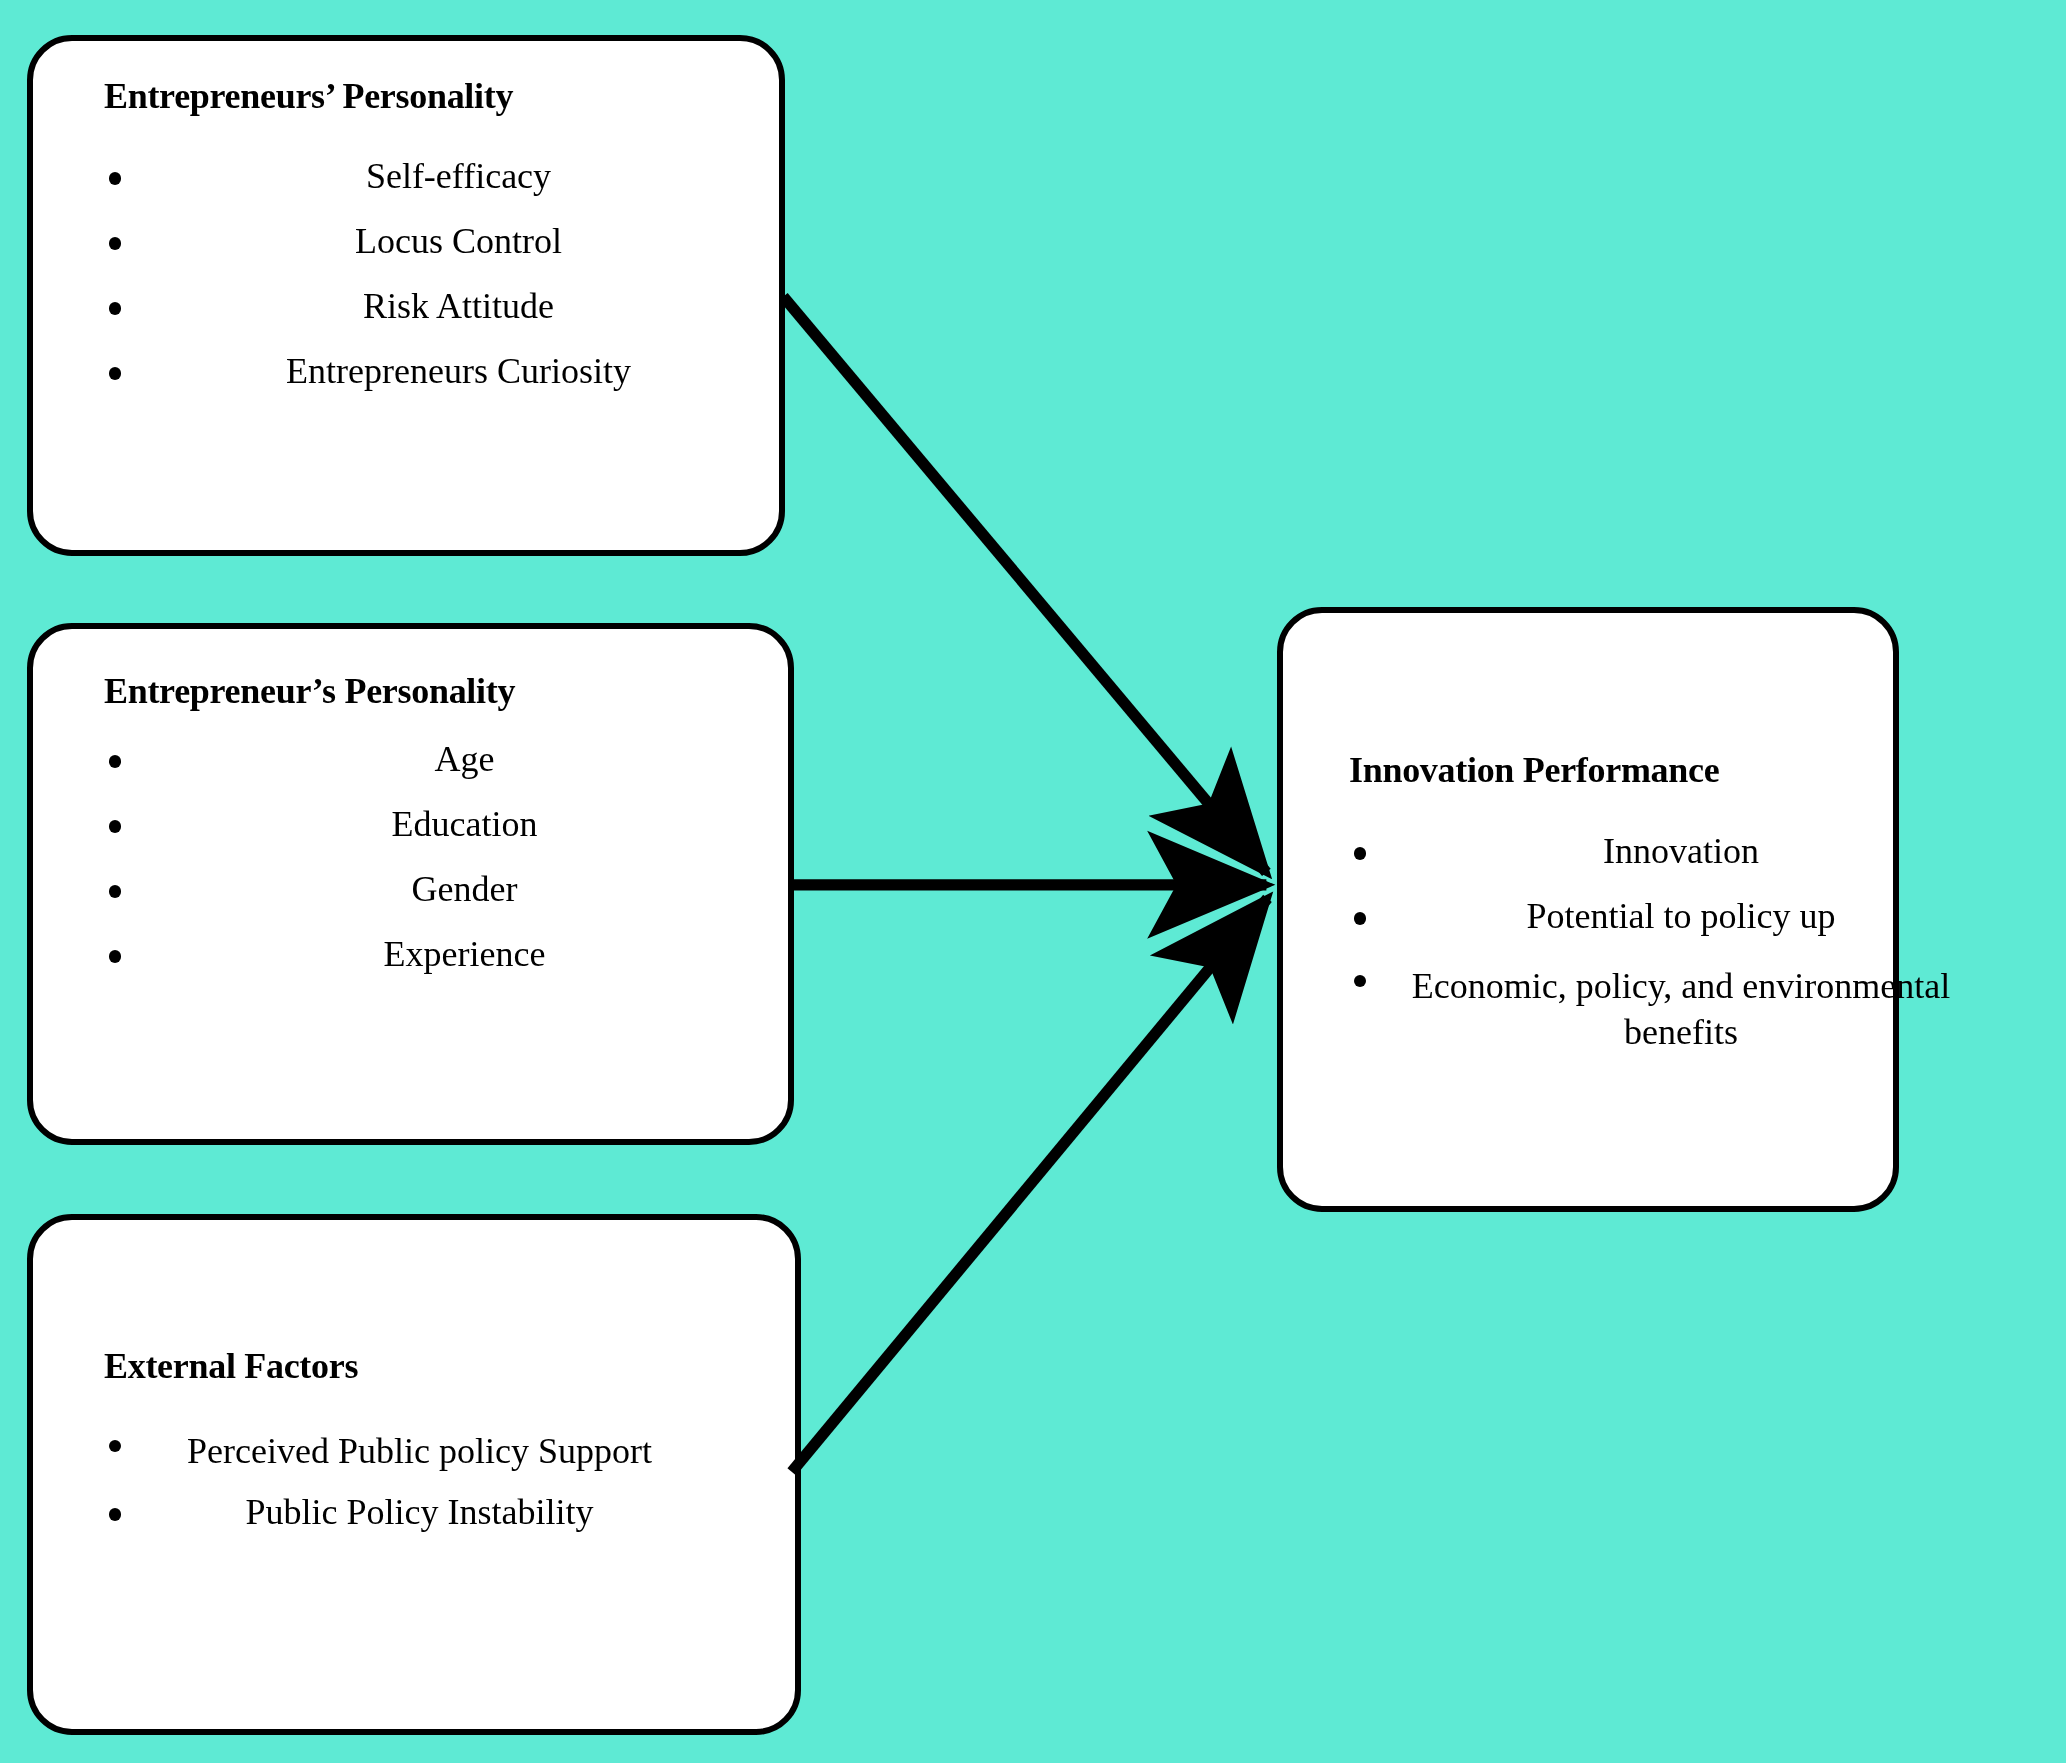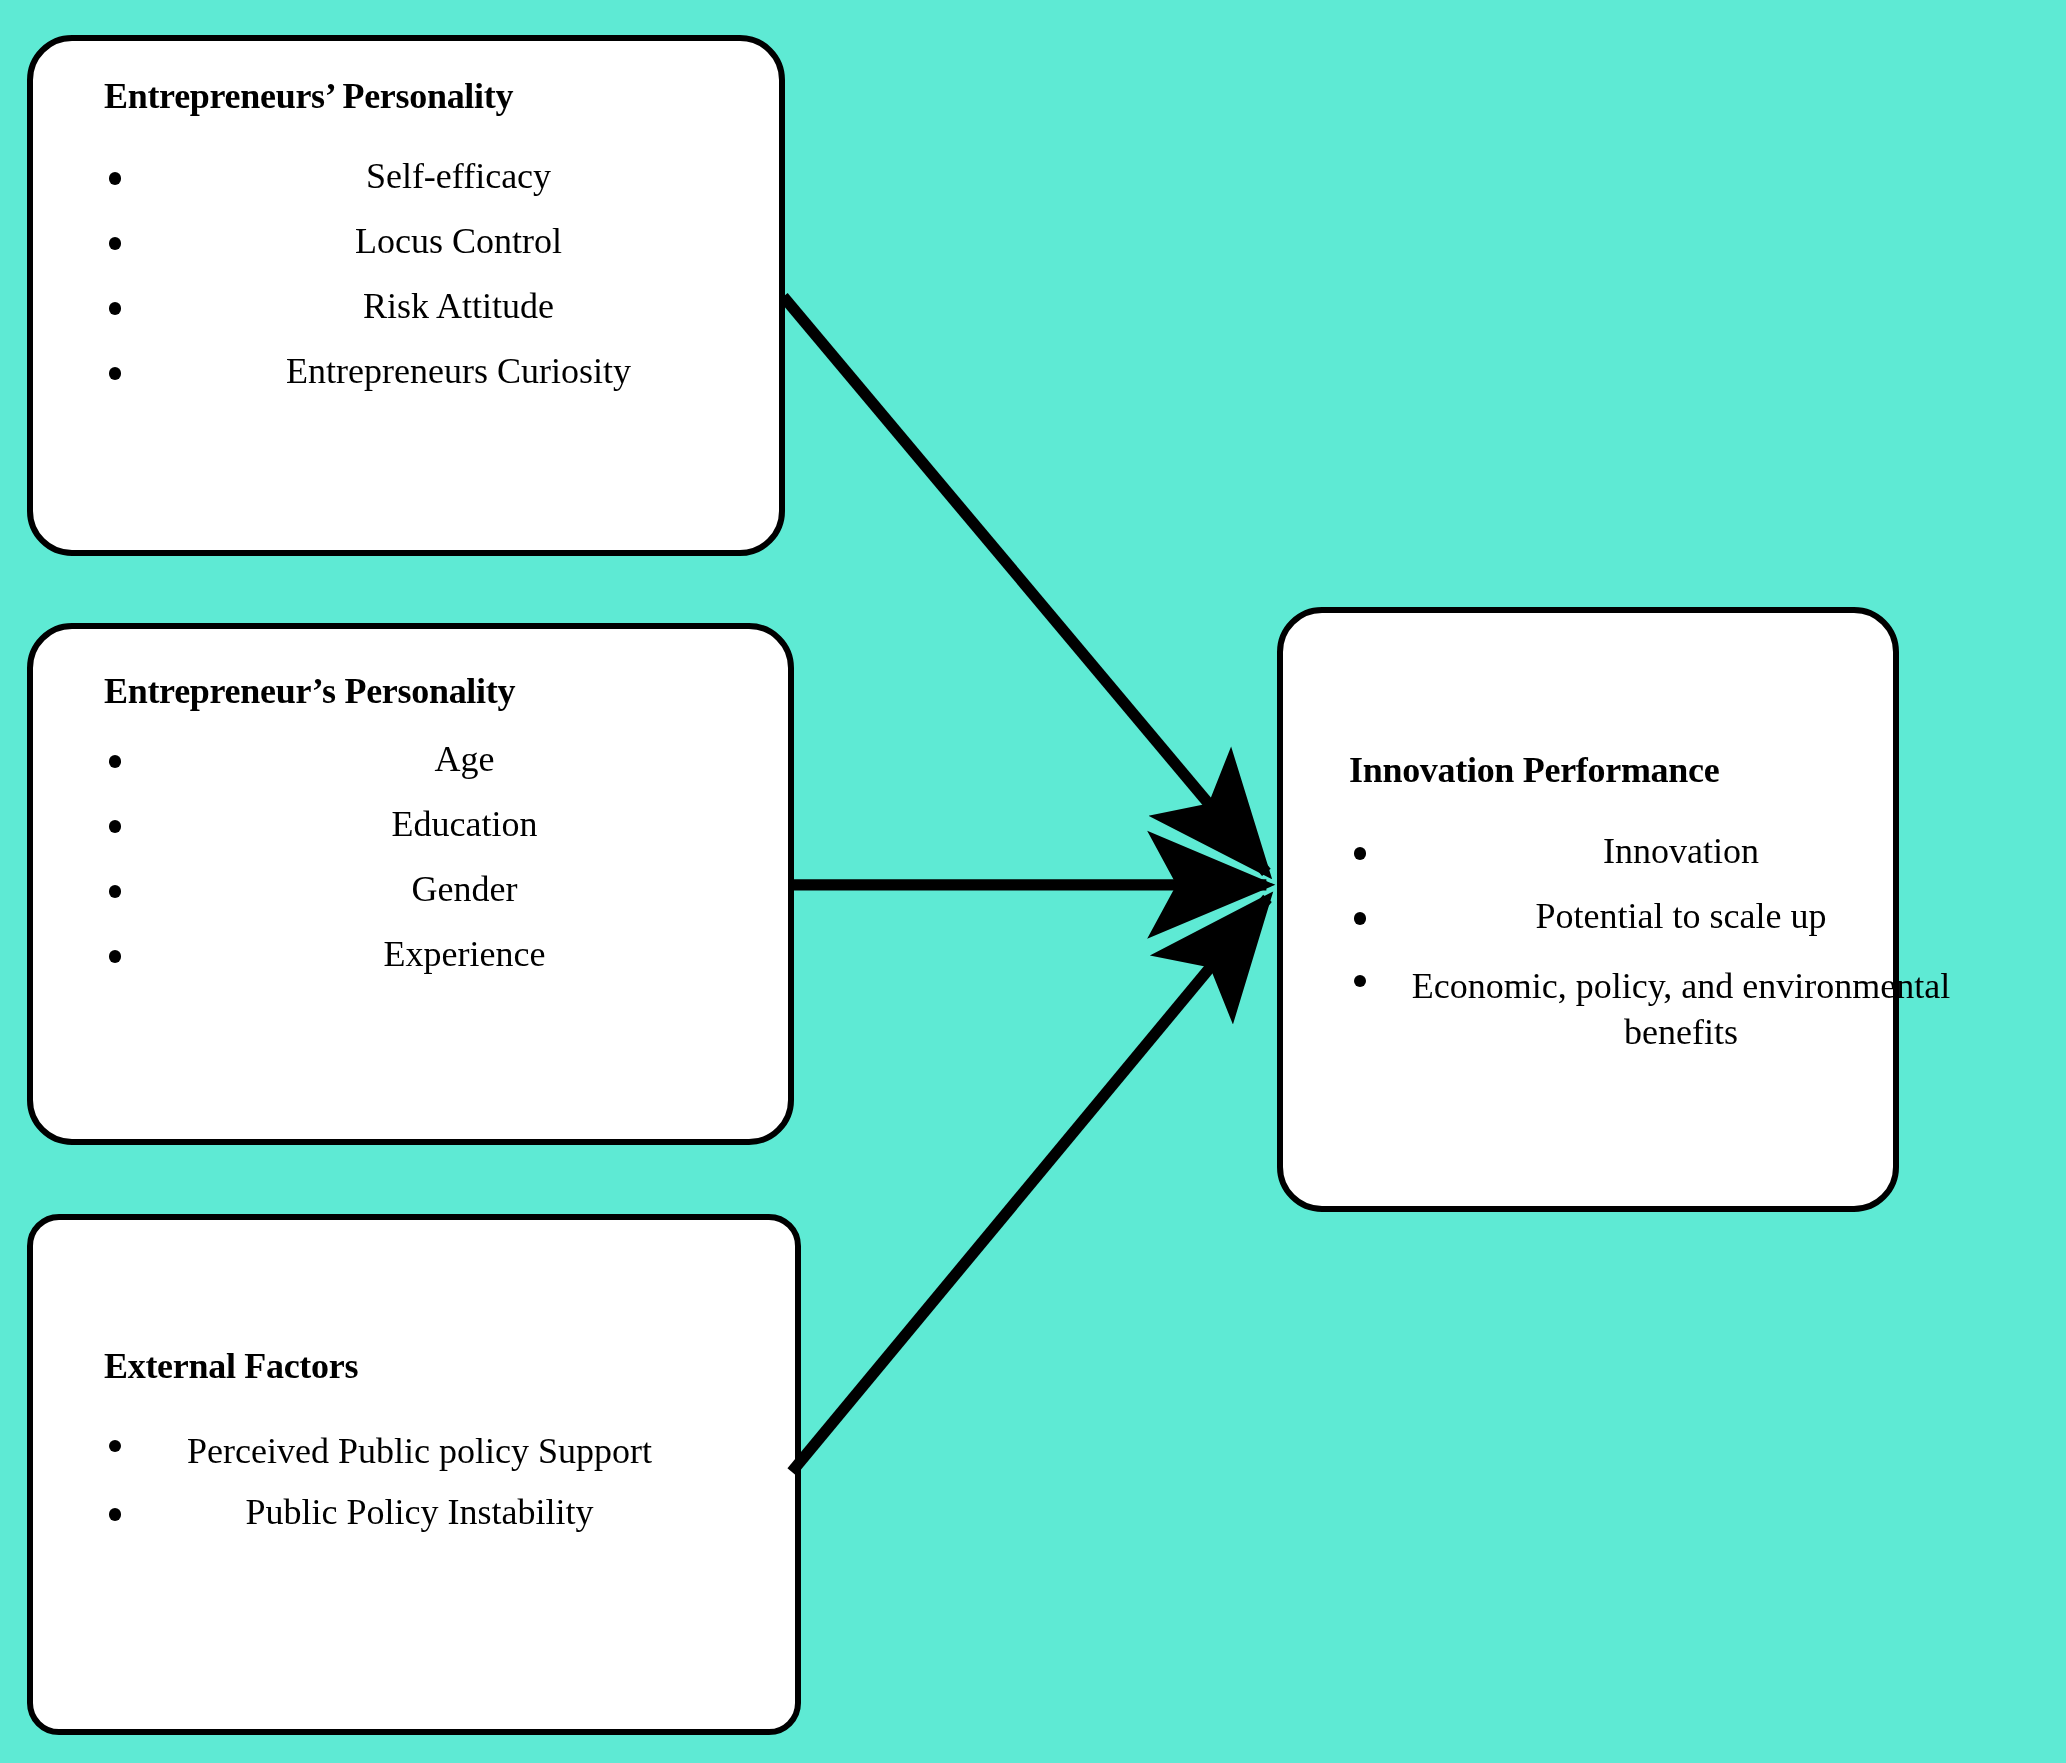--- a/index.html
+++ b/index.html
@@ -147,21 +147,21 @@
           <span class="btxt">Gender</span>
         </li>
         <li class="bullet-item">
           <span class="dot"></span>
           <span class="btxt">Experience</span>
         </li>
       </ul>
     </div>
   </div>
 
-  <div class="node-box" style="left:27px; top:1214px; width:774px; height:521px;border-radius:32px;">
+  <div class="node-box" style="left:27px; top:1214px; width:774px; height:521px;">
     <div class="node-inner">
       <div class="node-title" style="left:71px; top:128px;">External Factors</div>
       <ul class="bullet-list" style="left:71px; top:208px; width:574px;">
         <li class="bullet-item wrap" style="margin-bottom:20px;">
           <span class="dot" style="top:0.33em;"></span>
           <span class="btxt">Perceived Public policy Support</span>
         </li>
         <li class="bullet-item">
           <span class="dot"></span>
           <span class="btxt">Public Policy Instability</span>
@@ -173,21 +173,21 @@
   <div class="node-box" style="left:1277px; top:607px; width:622px; height:605px;">
     <div class="node-inner">
       <div class="node-title" style="left:66px; top:139px;">Innovation Performance</div>
       <ul class="bullet-list" style="left:66px; top:220px; width:607px;">
         <li class="bullet-item">
           <span class="dot"></span>
           <span class="btxt">Innovation</span>
         </li>
         <li class="bullet-item">
           <span class="dot"></span>
-          <span class="btxt">Potential to scale up</span>
+          <span class="btxt">Potential to policy up</span>
         </li>
         <li class="bullet-item wrap">
           <span class="dot" style="top:0.33em;"></span>
           <span class="btxt">Economic, policy, and envi­ronmental benefits</span>
         </li>
       </ul>
     </div>
   </div>
 
 </div>

